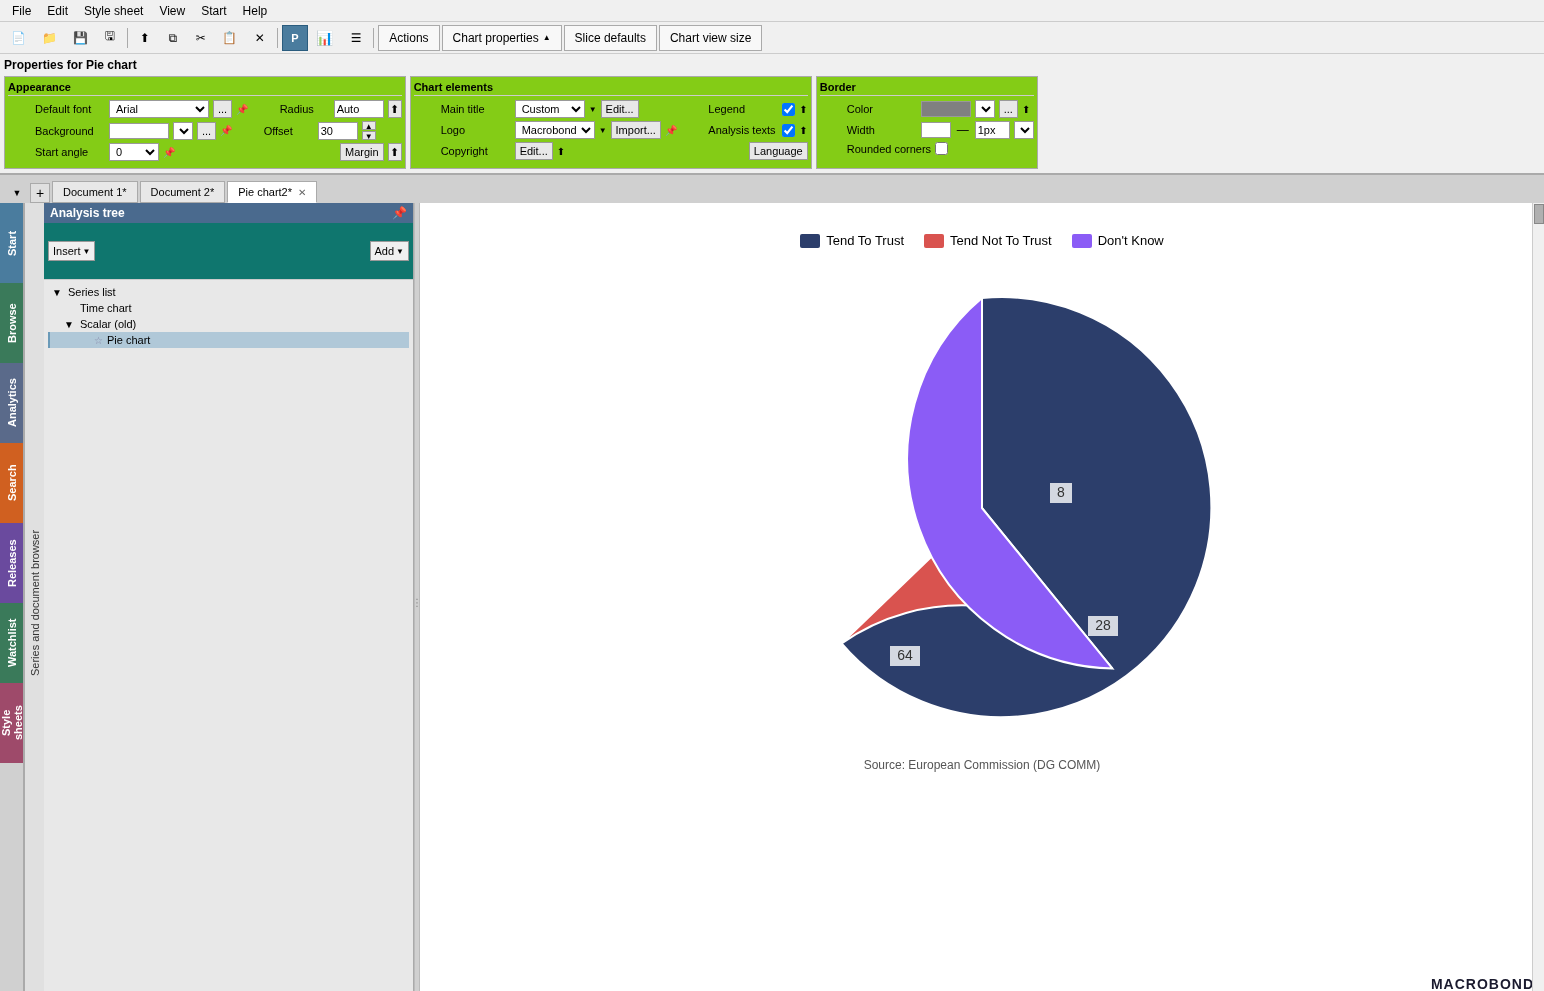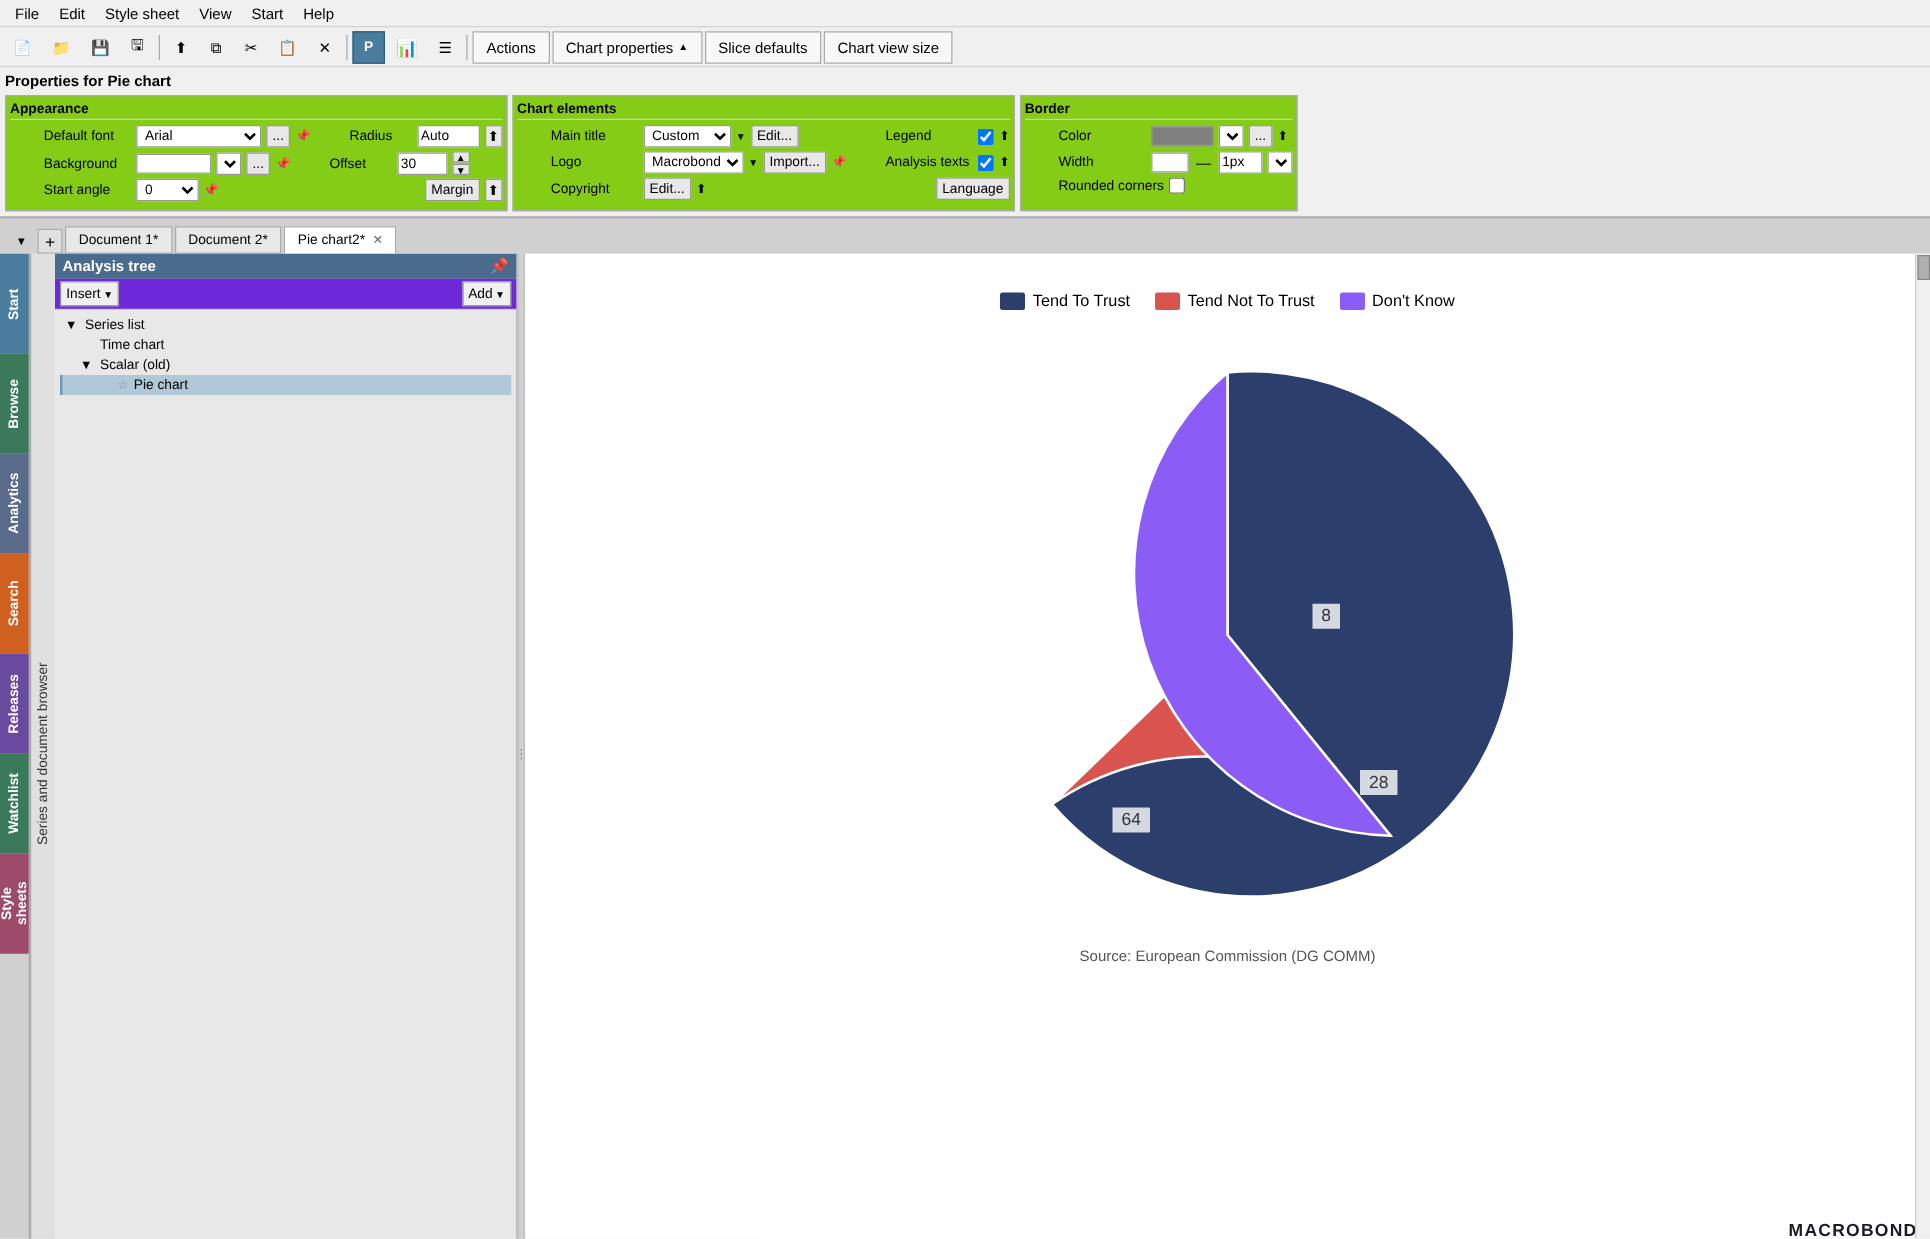--- a/index.html
+++ b/index.html
@@ -49,21 +49,21 @@
     .sidebar-tab.releases { background: #6a4a9e; }
     .sidebar-tab.watchlist { background: #3a7a5a; }
     .sidebar-tab.stylesheets { background: #9e4a6a; }
 
     
     .analysis-panel { width: 370px; background: #e8e8e8; border-right: 1px solid #aaa; display: flex; }
     .analysis-inner { flex: 1; display: flex; flex-direction: column; }
     .analysis-header { display: flex; align-items: center; background: #4a6a8e; color: white; padding: 3px 6px; font-size: 12px; font-weight: bold; }
     .analysis-header-title { flex: 1; }
     .analysis-header-pin { margin-left: 4px; cursor: pointer; font-size: 12px; }
-    .analysis-toolbar { display: flex; align-items: flex-end; padding: 2px 4px; gap: 4px; background: #6d28d9; border-bottom: 1px solid #ccc; }
+    .analysis-toolbar { display: flex; align-items: flex-end; padding: 18px 4px; gap: 4px; background: #0f766e; border-bottom: 1px solid #ccc; }
     .analysis-dropdown-btn { height: 20px; border: 1px solid #999; background: #f0f0f0; font-size: 11px; padding: 0 4px; cursor: pointer; display: flex; align-items: center; gap: 2px; }
     .analysis-add-btn { height: 20px; border: 1px solid #999; background: #f0f0f0; font-size: 11px; padding: 0 4px; cursor: pointer; display: flex; align-items: center; gap: 2px; margin-left: 12px; }
     .analysis-tree { flex: 1; padding: 4px; }
     .tree-item { padding: 2px 4px; font-size: 11px; display: flex; align-items: center; gap: 4px; cursor: pointer; }
     .tree-item.selected { background: #b8d0e8; }
     .tree-expander { width: 12px; font-size: 10px; cursor: pointer; }
 
     
     .chart-area { flex: 1; background: white; padding: 10px; display: flex; flex-direction: column; position: relative; }
     .chart-wrapper { flex: 1; display: flex; flex-direction: column; align-items: center; justify-content: flex-start; padding-top: 20px; }

